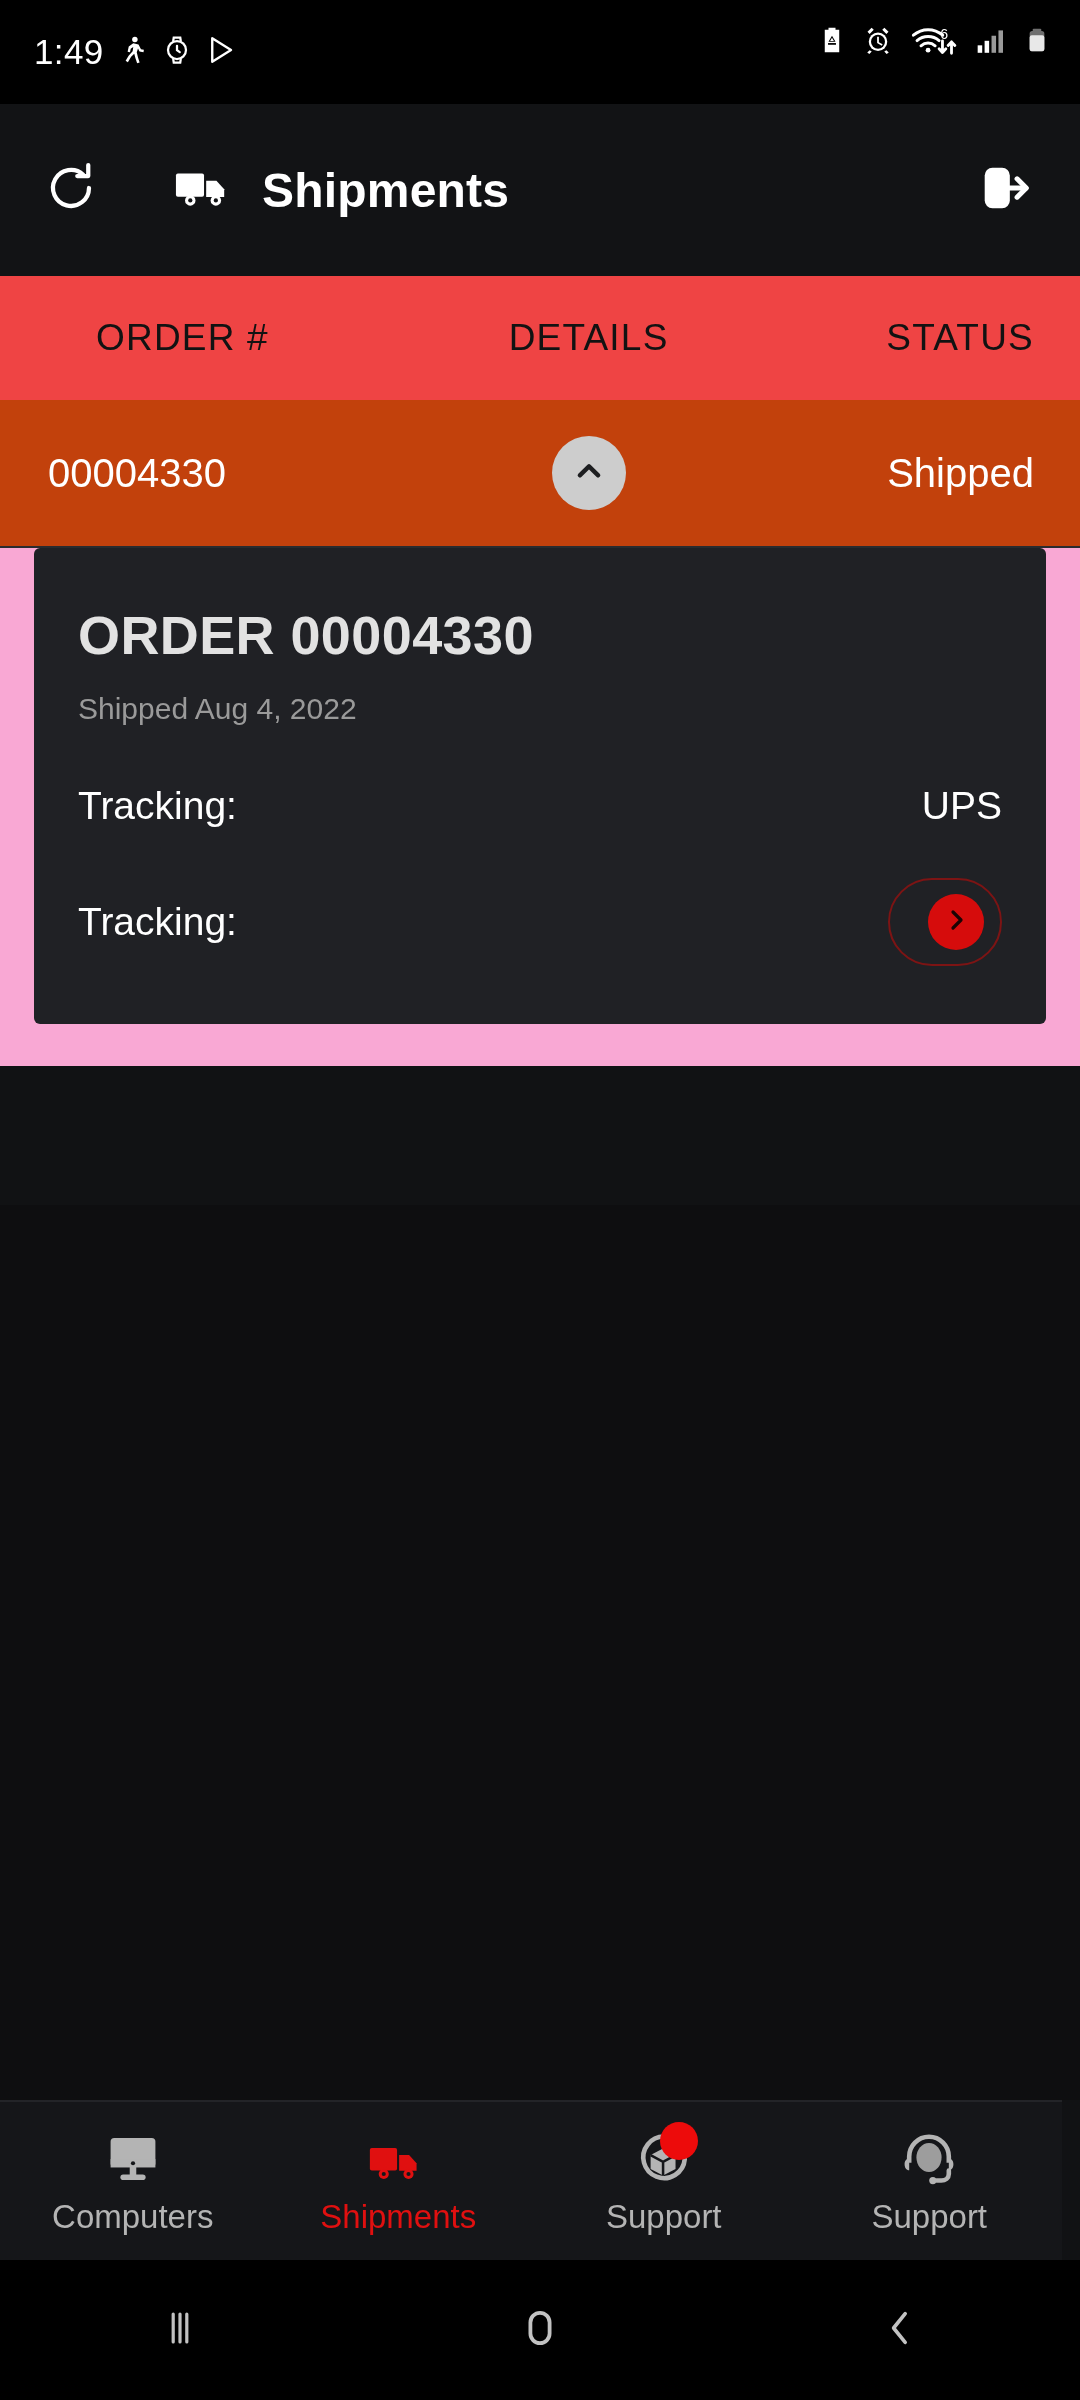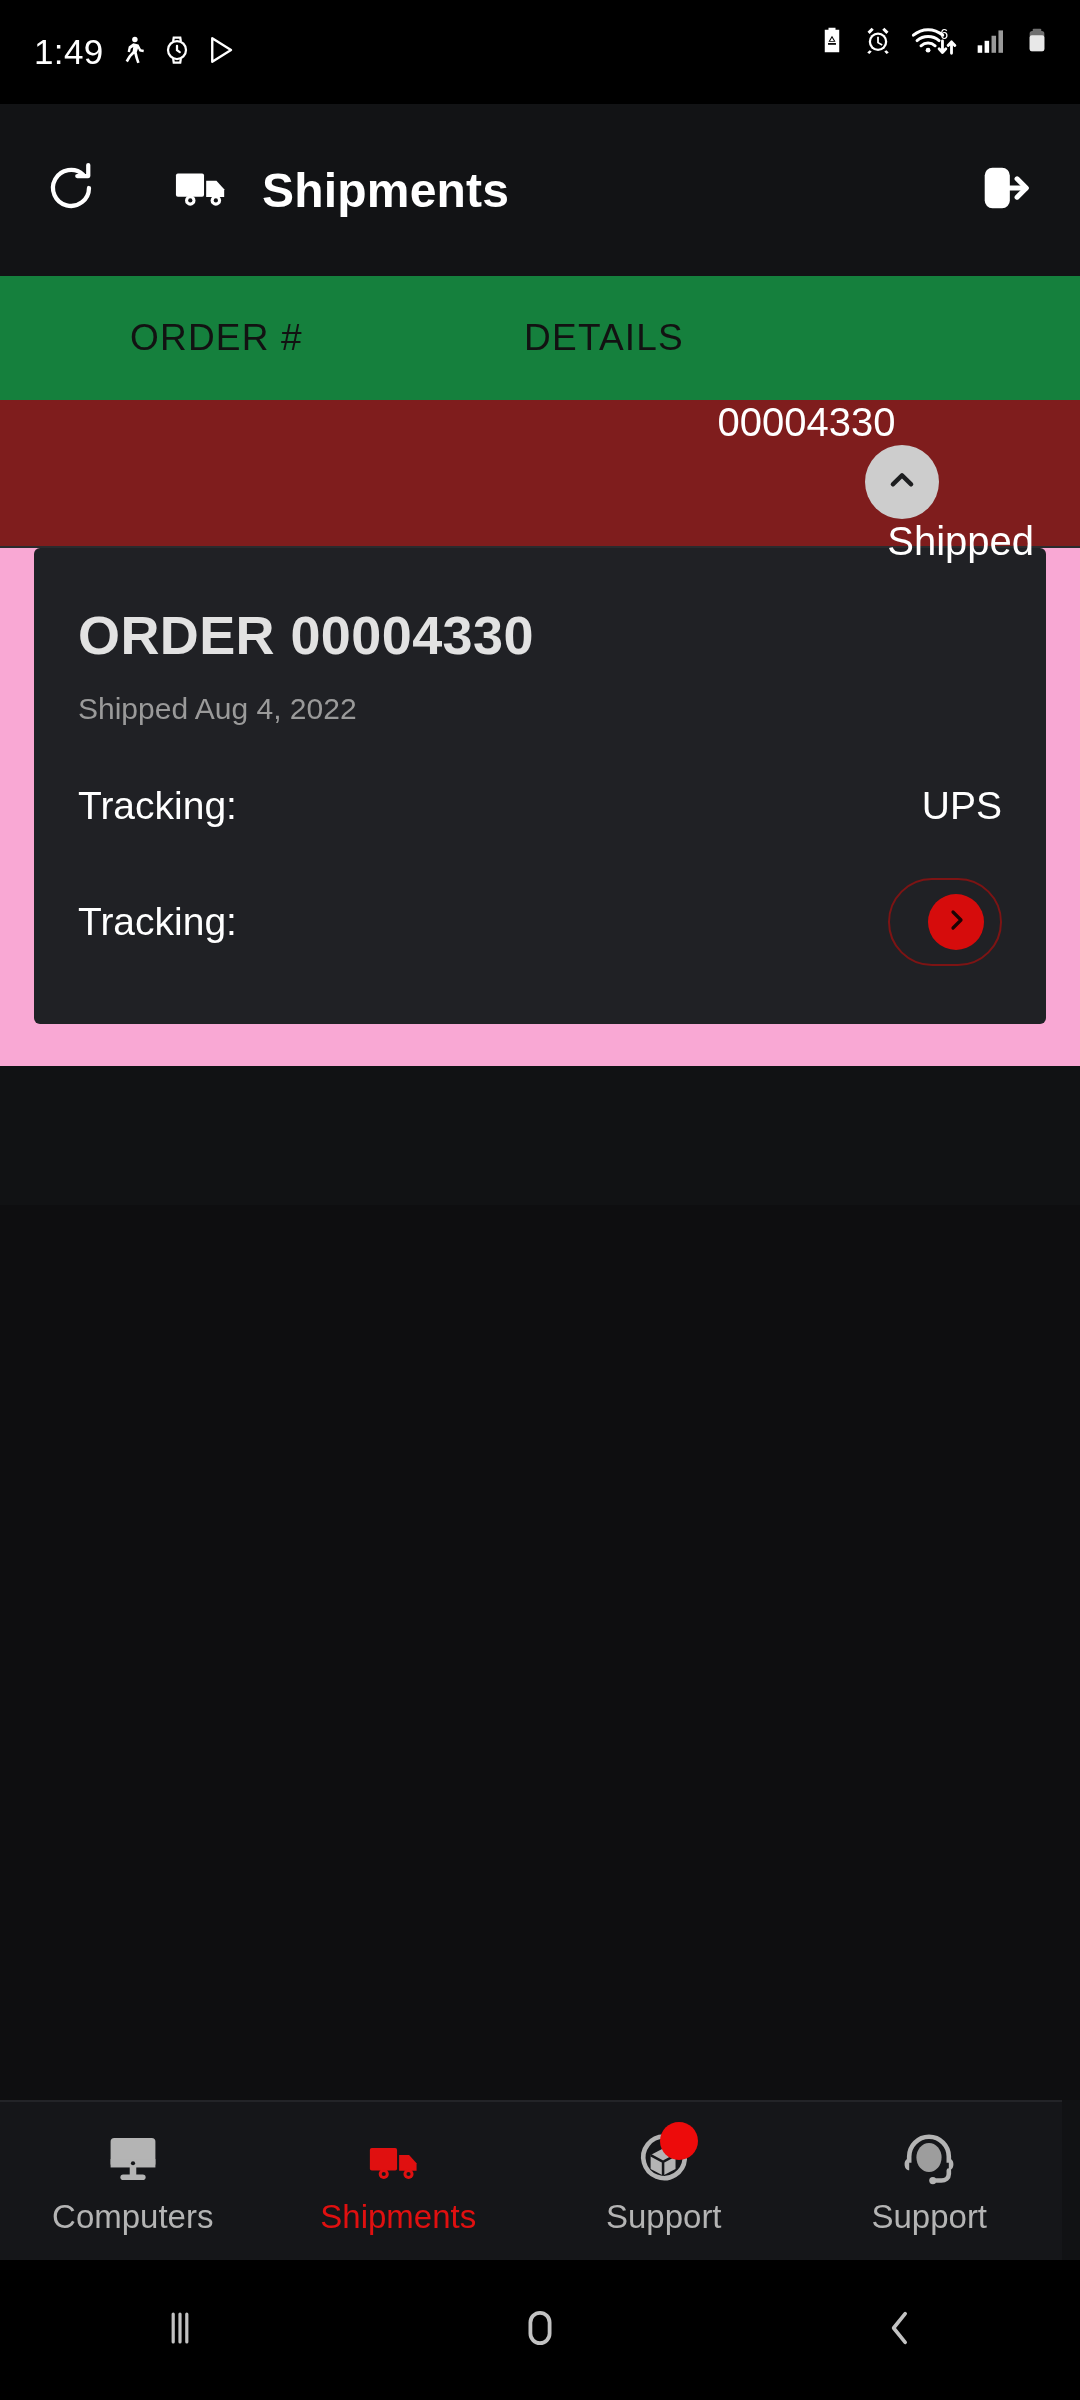--- a/index.html
+++ b/index.html
@@ -28,31 +28,31 @@
     padding:0 34px; position:relative;
   }
   .appbar-refresh { width:74px; height:74px; display:flex; align-items:center; justify-content:center; }
   .appbar-center { display:flex; align-items:center; gap:26px; margin-left:66px; }
   .appbar-title { color:#fff; font-size:48px; font-weight:700; letter-spacing:.2px; }
   .appbar-logout { position:absolute; right:38px; top:50%; transform:translateY(-50%);
                    width:74px; height:74px; display:flex; align-items:center; justify-content:center; }
 
   
   .colhead {
-    height:124px; background:#15803d; display:flex; align-items:center;
-    color:#121212; font-size:37px; letter-spacing:1.2px;padding-left:34px;
+    height:124px; background:#ef4444; display:flex; align-items:center;
+    color:#121212; font-size:37px; letter-spacing:1.2px;
   }
   .col-order  { width:38%; padding-left:96px; }
   .col-detail { width:33%; text-align:center; }
   .col-status { width:29%; text-align:right; padding-right:46px; }
 
   
   .orderrow {
-    height:148px; background:#7f1d1d; display:flex; align-items:flex-end;
-    border-bottom:2px solid #2a2b2e; position:relative;flex-direction:column;
+    height:148px; background:#c2410c; display:flex; align-items:center;
+    border-bottom:2px solid #2a2b2e; position:relative;
   }
   .or-num   { width:38%; padding-left:48px; color:#fff; font-size:40px; }
   .or-mid   { width:33%; display:flex; justify-content:center; }
   .or-status{ width:29%; text-align:right; padding-right:46px; color:#fff; font-size:40px; }
   .chev-circle {
     width:74px; height:74px; border-radius:50%; background:#cdcdcd;
     display:flex; align-items:center; justify-content:center;
   }
 
   
@@ -218,20 +218,21 @@
             <path d="M17 8.2 20.8 12 17 15.8"></path>
           </g>
         </svg>
       </span>
     </div>
   </div>
 
   <div class="colhead">
     <div class="col-order">ORDER #</div>
     <div class="col-detail">DETAILS</div>
+    <div class="col-status">STATUS</div>
   </div>
 
   <div class="orderrow">
     <div class="or-num">00004330</div>
     <div class="or-mid">
       <div class="chev-circle">
         <span>
           <svg width="40" height="40" viewBox="0 0 24 24" fill="none" stroke="#1d1e20" stroke-width="2.6" stroke-linecap="round" stroke-linejoin="round">
             <path d="M6.5 14.6 12 9.2l5.5 5.4"></path>
           </svg>

